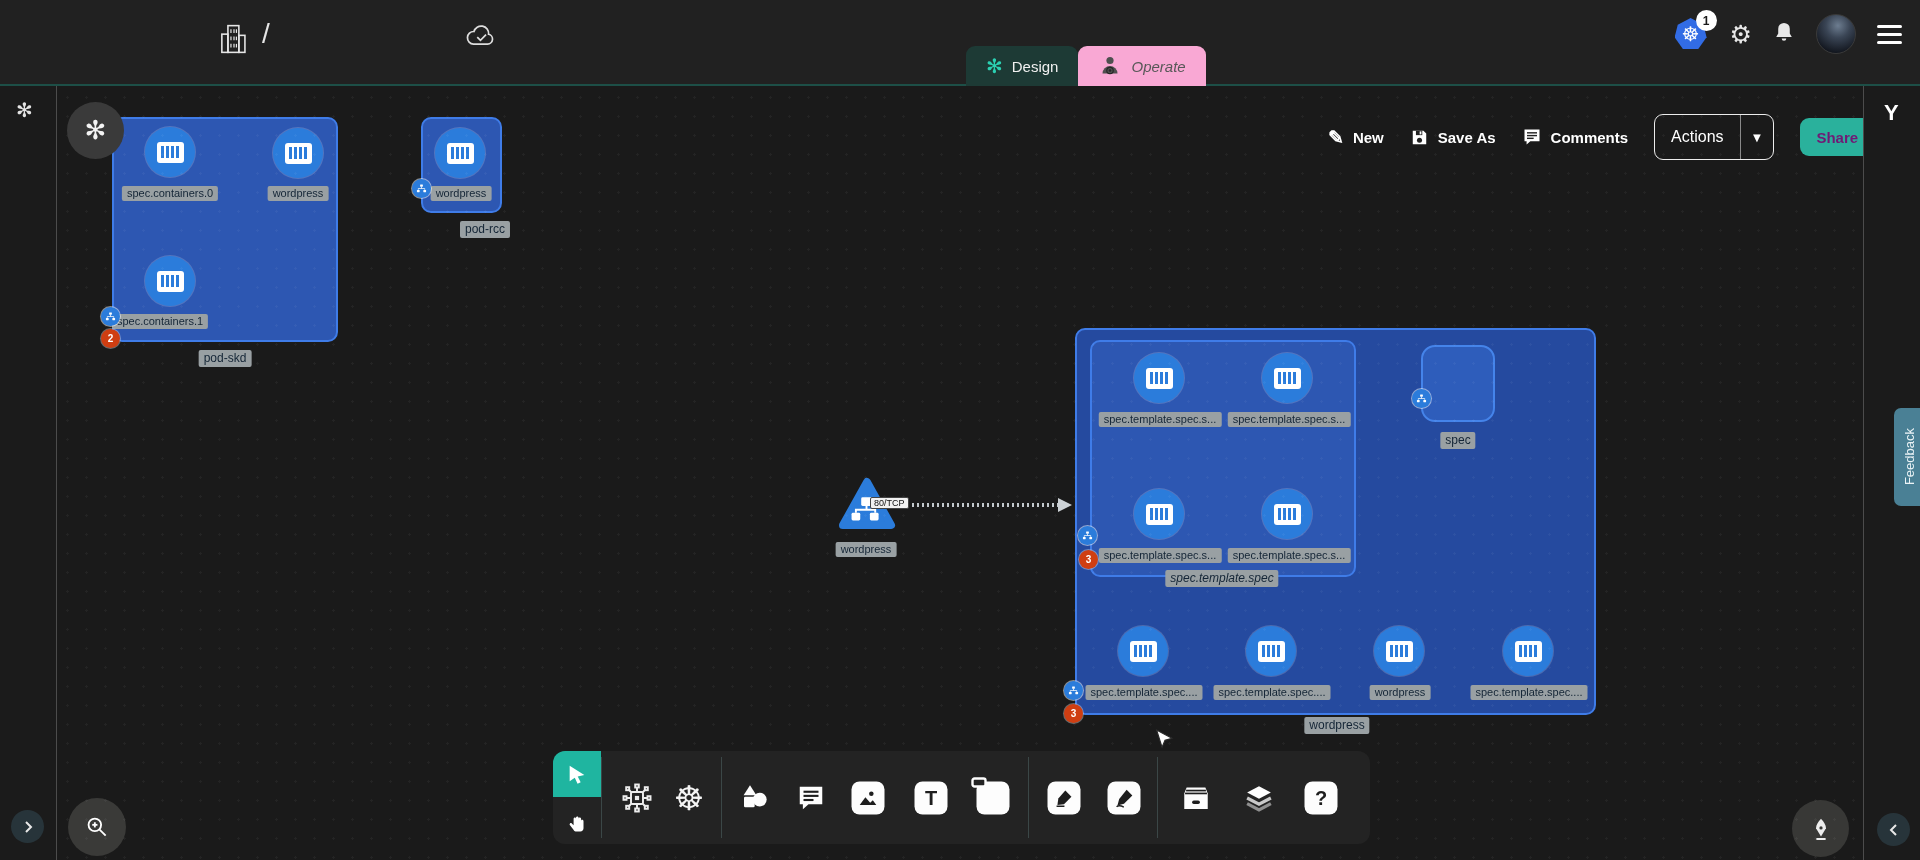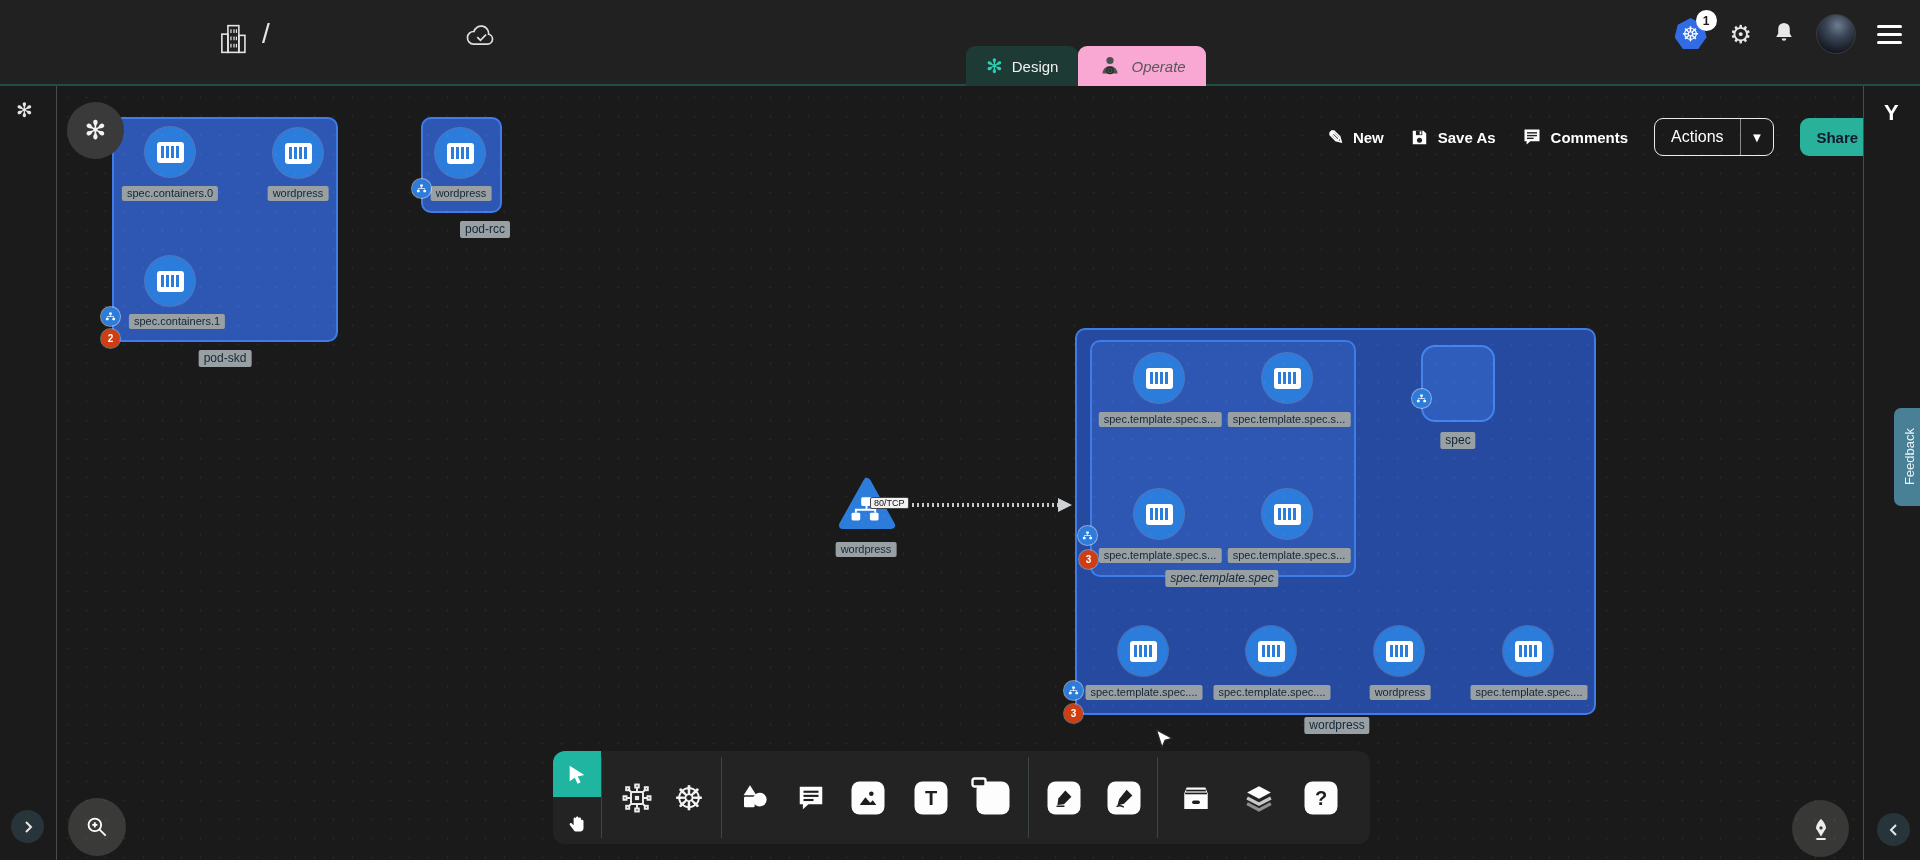--- a/index.html
+++ b/index.html
@@ -42,25 +42,25 @@
   .circle-btn { position:absolute; border-radius:50%; display:flex; align-items:center; justify-content:center; cursor:pointer; }
   .chev-btn { width:33px; height:33px; background:#27343a; color:#e8e8e8; }
 
   
   .canvas { position:absolute; left:58px; top:88px; width:1805px; height:772px; background-image:radial-gradient(rgba(255,255,255,0.045) 1px, transparent 1.3px); background-size:19px 19px; z-index:1; }
 
   
   .ctb { position:absolute; left:1328px; top:118px; height:38px; display:flex; align-items:center; gap:26px; z-index:20; }
   .ctb-item { display:flex; align-items:center; gap:9px; color:#fff; font-size:15px; font-weight:bold; cursor:pointer; }
   .pencil-g { font-size:19px; color:#fff; }
-  .actions-btn { display:flex; align-items:stretch; border:1px solid #ececec; border-radius:9px; overflow:hidden; height:38px; cursor:pointer; }
+  .actions-btn { display:flex; align-items:stretch; border:1px solid #ececec; border-radius:9px; overflow:hidden; height:46px; cursor:pointer; }
   .actions-main { display:flex; align-items:center; padding:0 16px; color:#fff; font-size:16px; border-right:1px solid #8a8a8a; }
   .actions-caret { display:flex; align-items:center; padding:0 10px; color:#fff; font-size:13px; }
   .share-btn { display:flex; align-items:stretch; background:#2ab19c; border-radius:9px; overflow:hidden; height:38px; cursor:pointer; }
-  .share-main { display:flex; align-items:center; padding:0 16px; color:#0f172a; font-size:15px; font-weight:bold; border-right:1px solid rgba(255,255,255,0.45); }
+  .share-main { display:flex; align-items:center; padding:0 16px; color:#701a75; font-size:15px; font-weight:bold; border-right:1px solid rgba(255,255,255,0.45); }
   .share-link { display:flex; align-items:center; padding:0 8px; }
 
   
   .grp { position:absolute; border:2px solid #3f7ce8; border-radius:10px; }
   .grp.light { background:#2d57b2; }
   .grp.dark { background:#254a9f; }
   .node { position:absolute; width:50px; height:50px; border-radius:50%; background:#2b7cdb; display:flex; align-items:center; justify-content:center; cursor:pointer; box-shadow:0 0 0 1px rgba(255,255,255,0.18); }
   .cont-ic { width:27px; height:21px; background:#fff; border-radius:3px; display:flex; align-items:center; justify-content:center; gap:2.5px; }
   .cont-ic i { display:block; width:2.6px; height:12px; background:#2b7cdb; }
   .chip { position:absolute; transform:translateX(-50%); background:#99a0a3; color:#142536; font-size:11px; padding:1px 5px 2px 5px; border-radius:2px; white-space:nowrap; z-index:5; }
@@ -250,21 +250,21 @@
     </div>
   <div class="chip" style="left:298px; top:186px;">wordpress</div>
   <div class="node" style="left:145px; top:256px;">
       <div class="cont-ic">
         <i></i>
         <i></i>
         <i></i>
         <i></i>
       </div>
     </div>
-  <div class="chip" style="left:177px; top:314px;">spec.containers.1</div>
+  <div class="chip" style="left:160px; top:314px;">spec.containers.1</div>
   <div class="badge net" style="left:101px; top:307px;">
     <svg width="11" height="11" viewBox="0 0 24 24" fill="#fff">
         <rect x="9" y="3" width="6" height="5" rx="1"></rect>
         <rect x="2" y="15" width="6" height="5" rx="1"></rect>
         <rect x="16" y="15" width="6" height="5" rx="1"></rect>
         <path d="M12 8v4M5 15v-3h14v3" stroke="#fff" stroke-width="1.6" fill="none"></path>
       </svg>
   </div>
   <div class="badge err" style="left:101px; top:329px;">2</div>
   <div class="chip big" style="left:225px; top:350px;">pod-skd</div>

